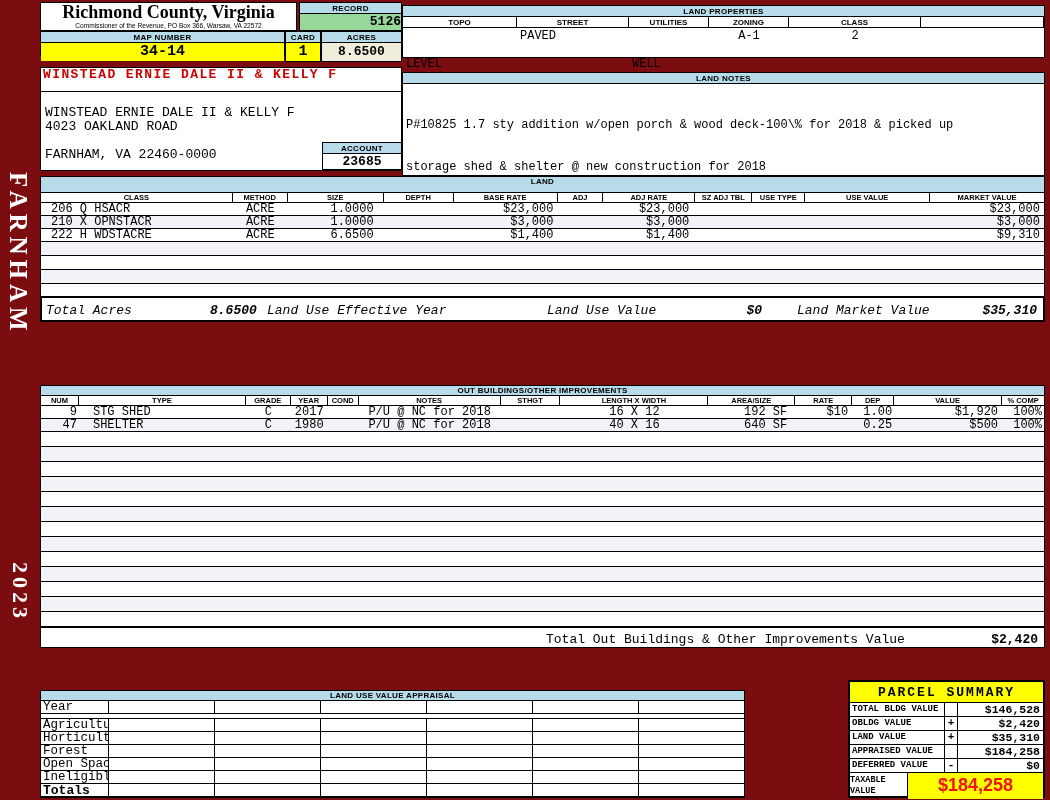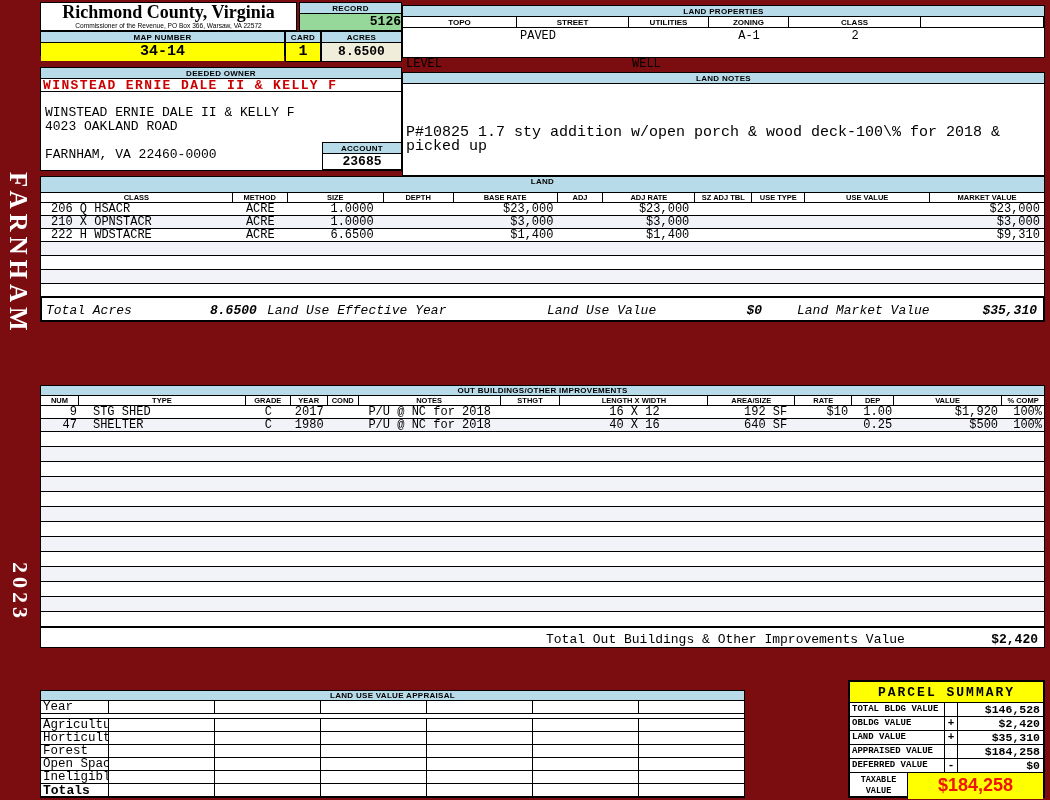--- a/index.html
+++ b/index.html
@@ -50,21 +50,21 @@
   .owner-val { color:#cc0000; font-weight:bold; font-size:13px; letter-spacing:1.4px;
                line-height:13px; padding-left:2px; white-space:nowrap; }
   .mailing-box { left:40px; top:91px; width:362px; height:80px; }
   .addr { position:absolute; font-size:13px; white-space:nowrap; left:4px; }
   .account-box { position:absolute; left:281px; top:50px; width:80px; height:28px;
                  border:1px solid #000; background:#fff; }
   .account-val { font-weight:bold; font-size:13px; text-align:center; line-height:15px; }
 
   
   .landnotes-box { left:402px; top:72px; width:643px; height:104px; }
-  .notes-text { font-size:15px; line-height:14px; padding:14px 3px; white-space:pre-wrap; }
+  .notes-text { font-size:12px; line-height:14px; padding:6px 3px; white-space:pre-wrap; }
 
   
   .thead { display:flex; border-bottom:1px solid #000; background:#fff; height:10px; }
   .thc { border-right:1px solid #000; font-family:"Liberation Sans", sans-serif; font-size:7.5px;
          font-weight:bold; text-align:center; line-height:10px; white-space:nowrap; overflow:hidden; }
   .thc:last-child { border-right:none; }
   .trow { display:flex; height:13px; font-size:12px; line-height:13px; border-bottom:1px solid #000; white-space:nowrap; }
   .lav { background:#f2f2f9; }
   .tc { overflow:hidden; }
   .r { text-align:right; } .c { text-align:center; } .b { font-weight:bold; }
@@ -103,21 +103,21 @@
   .ps-title { background:#ffff00; border-bottom:1px solid #000; height:21px; line-height:21px;
               text-align:center; font-weight:bold; font-size:13px; letter-spacing:2px; }
   .ps-row { display:flex; height:14px; border-bottom:1px solid #000; }
   .ps-label { width:95px; border-right:1px solid #000; font-size:9px; font-weight:bold;
               line-height:13px; padding-left:2px; white-space:nowrap; overflow:hidden; }
   .ps-sign { width:13px; border-right:1px solid #000; font-size:11px; font-weight:bold;
              text-align:center; line-height:13px; }
   .ps-val { flex:1; font-size:11.5px; font-weight:bold; text-align:right; padding-right:3px; line-height:13px; }
   .ps-tax { display:flex; height:26px; }
   .ps-tax-label { width:58px; border-right:1px solid #000; font-size:8.5px; font-weight:bold;
-                  text-align:center; line-height:11px; padding-top:2px; }
+                  text-align:left; line-height:11px; padding-top:2px; }
   .ps-tax-val { flex:1; background:#ffff00; color:#ee1408; font-family:"Liberation Sans", sans-serif;
                 font-weight:bold; font-size:18px; text-align:center; line-height:25px; }
 </style>
 </head>
 <body>
 
 <div class="page">
 
   <div class="v-text v-farnham">FARNHAM</div>
   <div class="v-text v-year">2023</div>
@@ -165,21 +165,20 @@
       <div class="lp-cell w-util">
         <div>WELL</div>
         <div>SEP SYS</div>
       </div>
       <div class="lp-cell w-zone ctr">A-1</div>
       <div class="lp-cell w-class ctr">2</div>
     </div>
   </div>
 
   <div class="box owner-box">
-    <div class="bar">DEEDED OWNER</div>
     <div class="owner-val">WINSTEAD ERNIE DALE II &amp; KELLY F</div>
   </div>
 
   <div class="box mailing-box">
     <div class="addr" style="top:13px">WINSTEAD ERNIE DALE II &amp; KELLY F</div>
     <div class="addr" style="top:27px">4023 OAKLAND ROAD</div>
     <div class="addr" style="top:55px">FARNHAM, VA 22460-0000</div>
     <div class="account-box">
       <div class="bar">ACCOUNT</div>
       <div class="account-val">23685</div>

